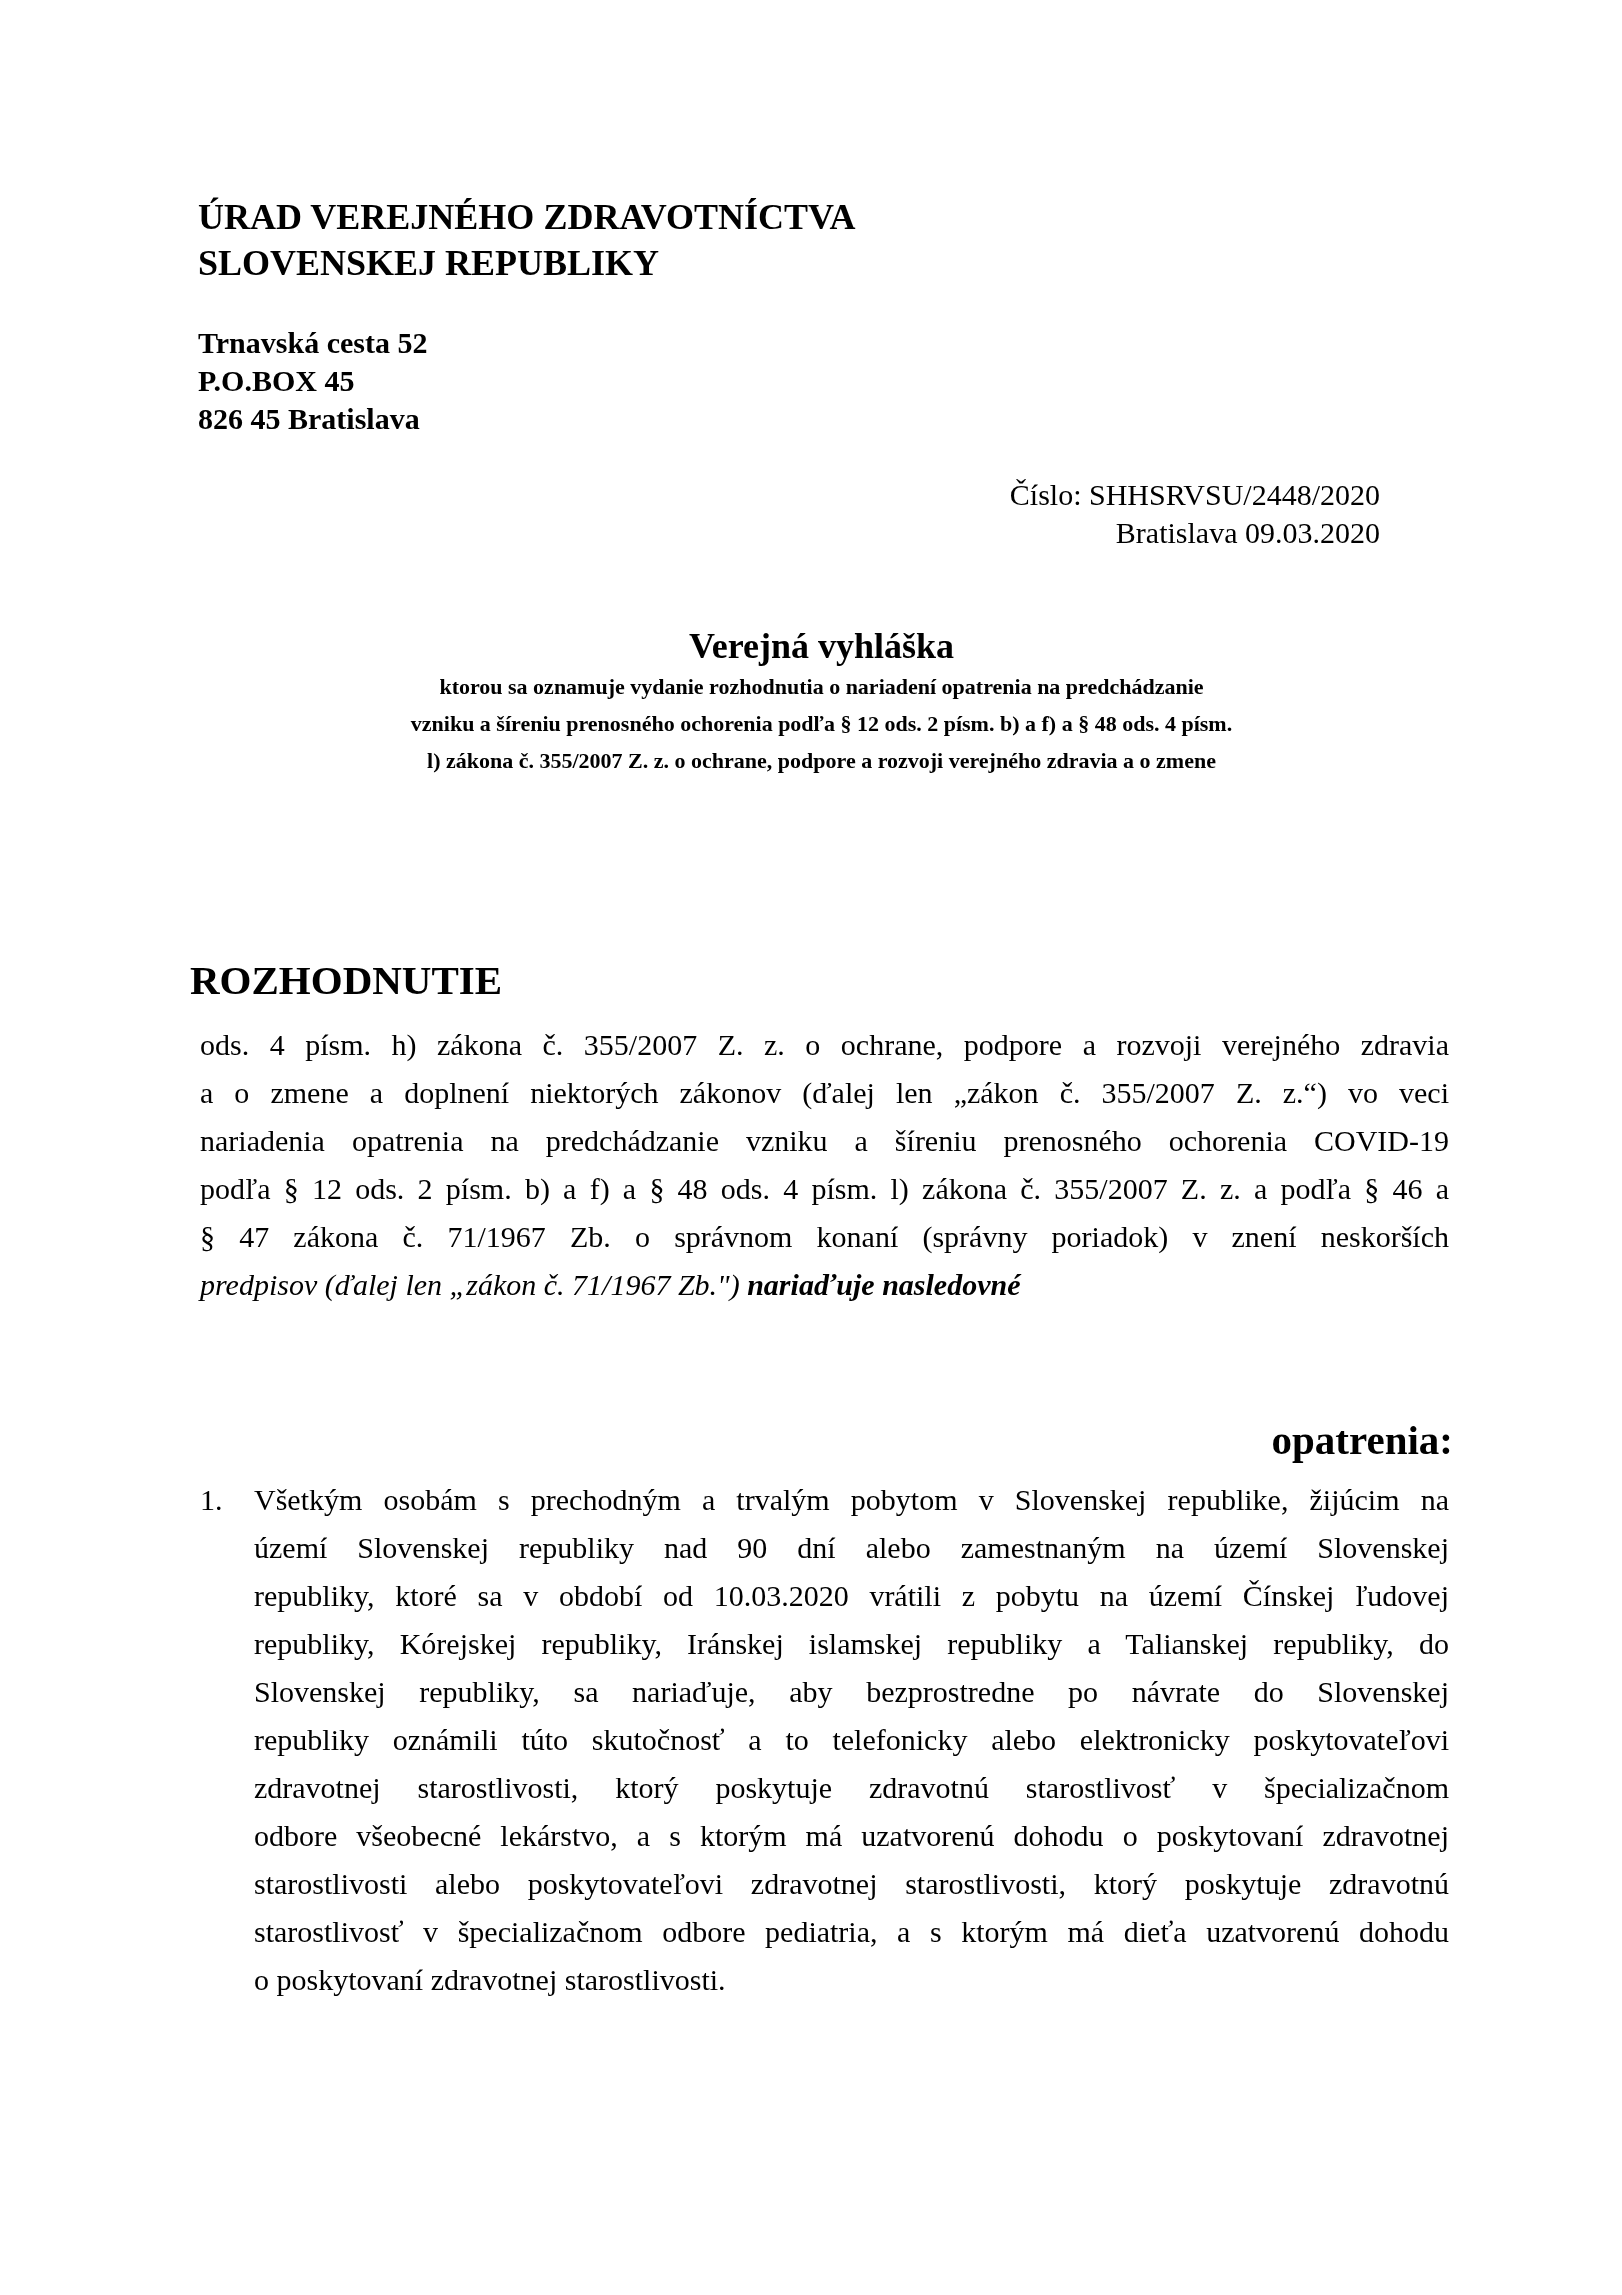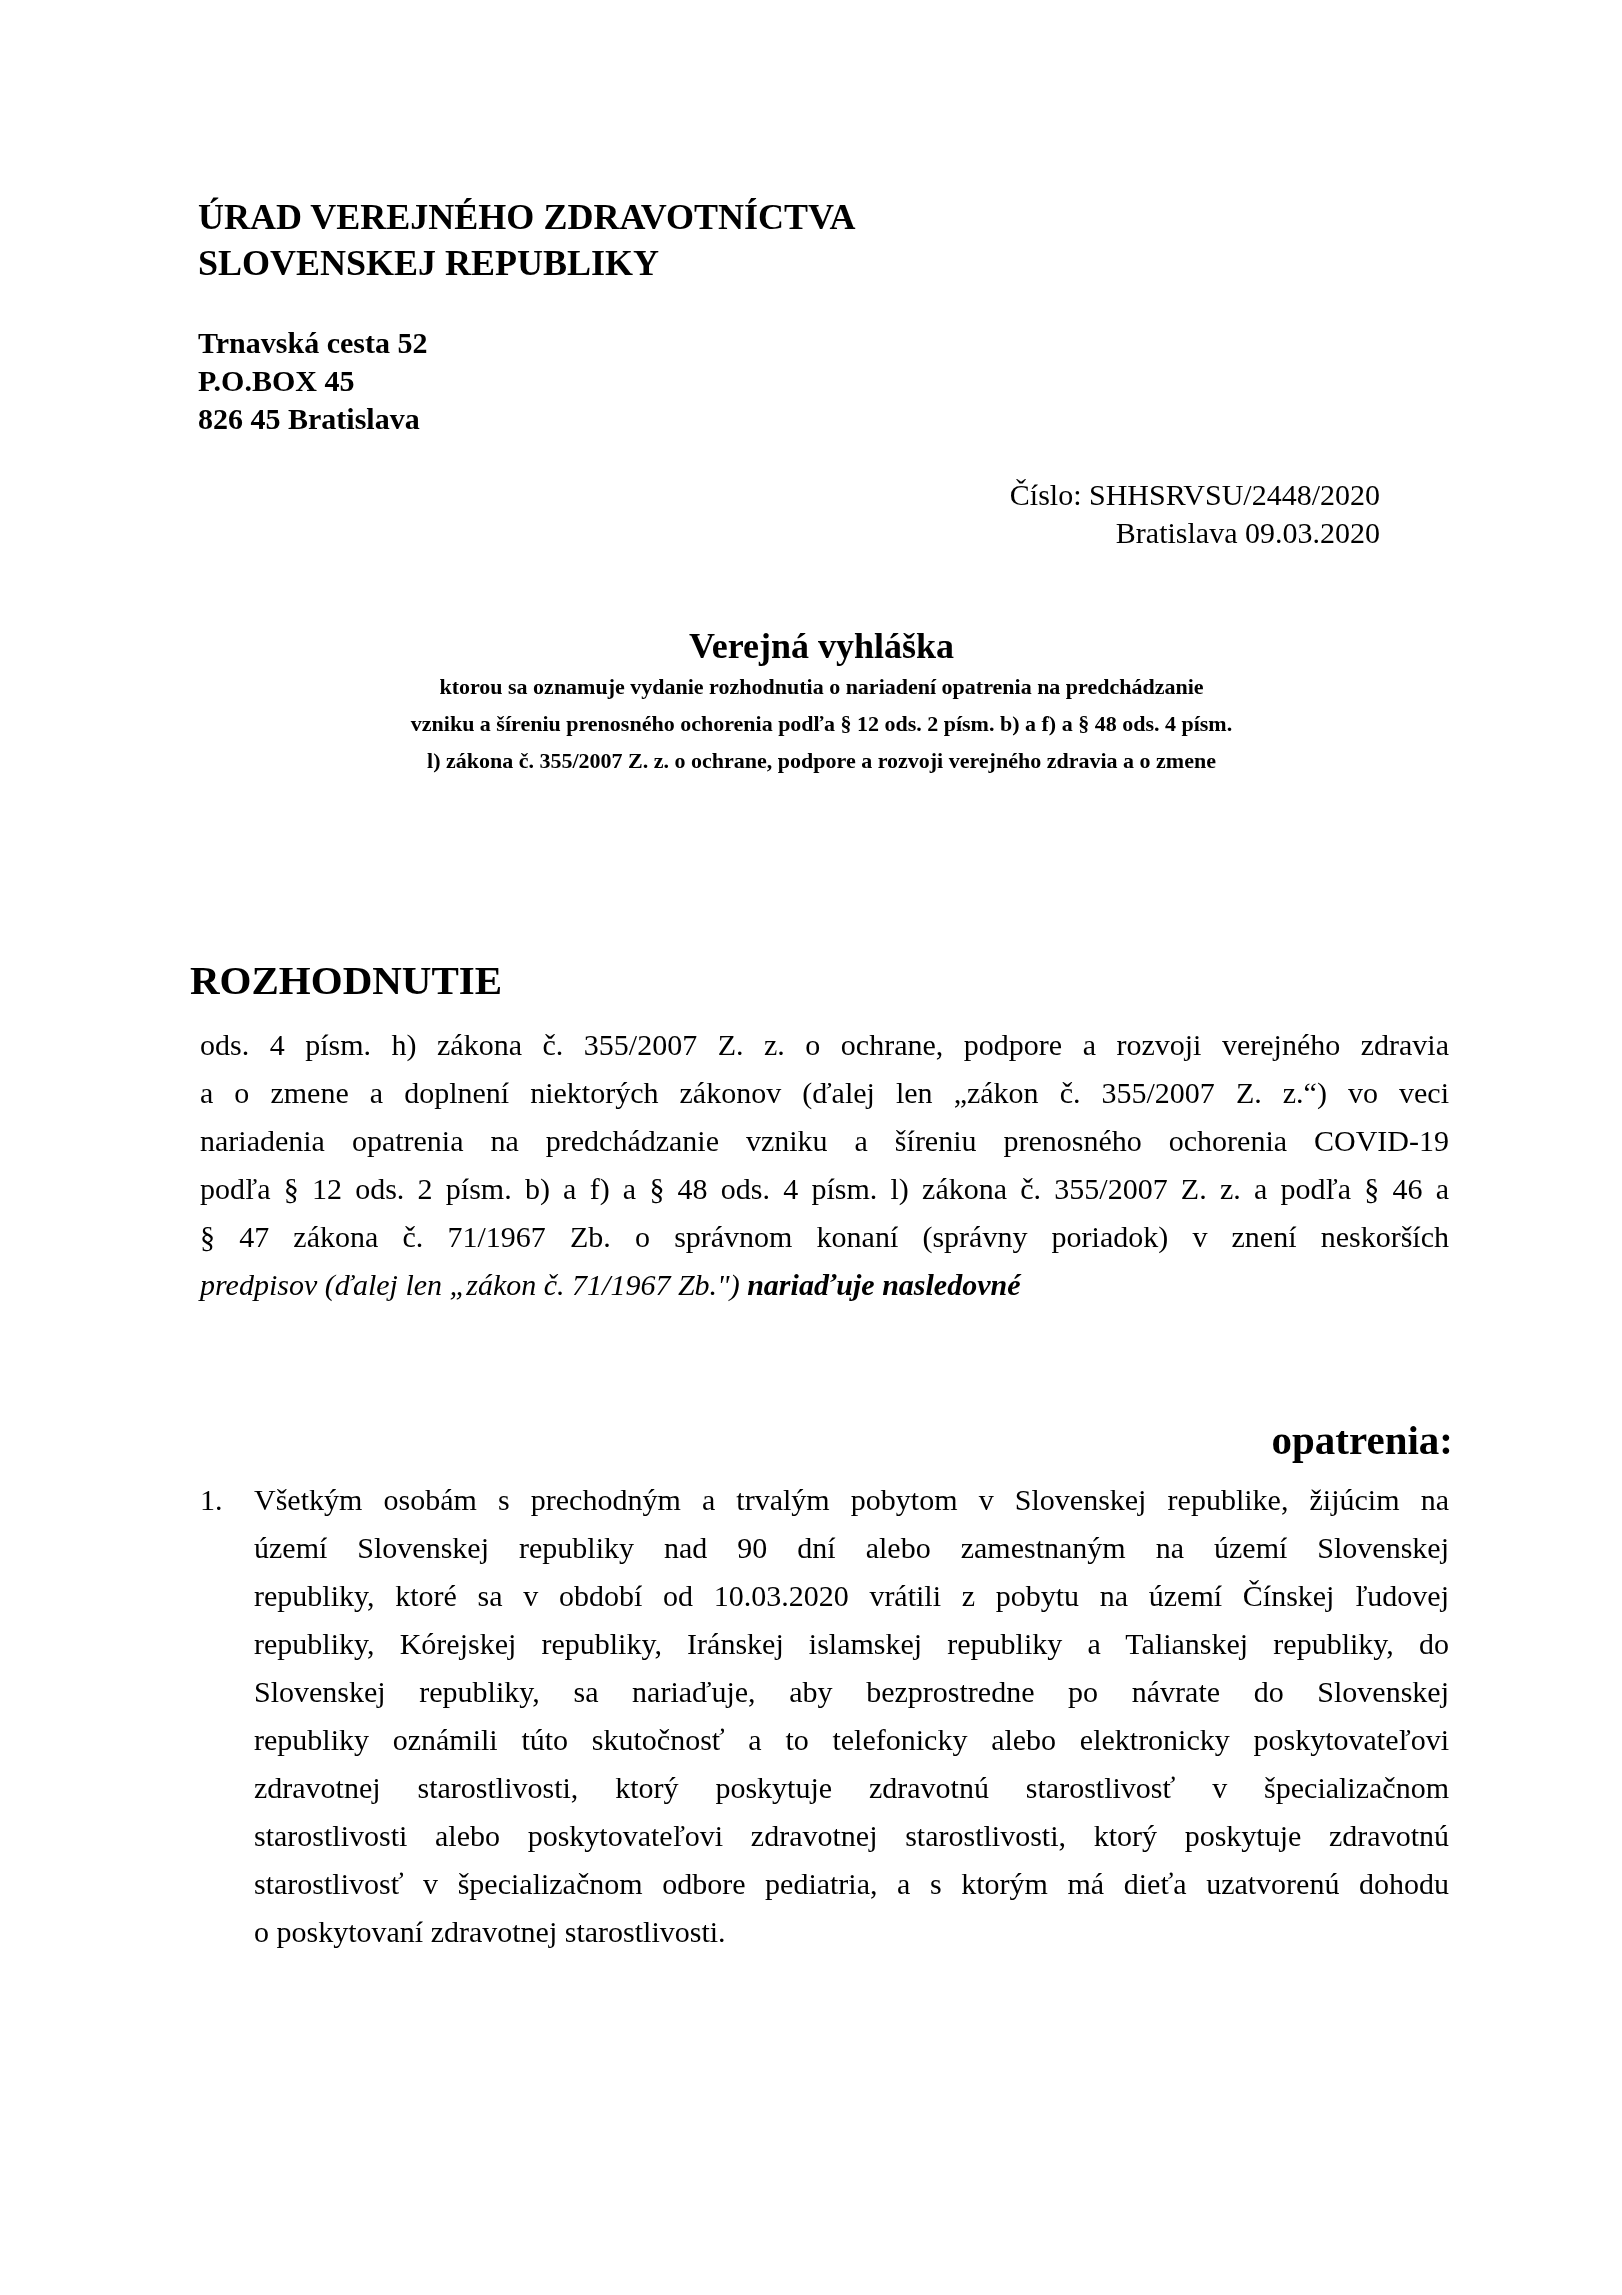--- a/index.html
+++ b/index.html
@@ -186,20 +186,21 @@
     <div class="measure-item">
       <span class="measure-number">1.</span>
       <div class="measure-text">
         <span class="line">Všetkým osobám s prechodným a trvalým pobytom v Slovenskej republike, žijúcim na</span>
         <span class="line">území Slovenskej republiky nad 90 dní alebo zamestnaným na území Slovenskej</span>
         <span class="line">republiky, ktoré sa v období od 10.03.2020 vrátili z pobytu na území Čínskej ľudovej</span>
         <span class="line">republiky, Kórejskej republiky, Iránskej islamskej republiky a Talianskej republiky, do</span>
         <span class="line">Slovenskej republiky, sa nariaďuje, aby bezprostredne po návrate do Slovenskej</span>
         <span class="line">republiky oznámili túto skutočnosť a to telefonicky alebo elektronicky poskytovateľovi</span>
         <span class="line">zdravotnej starostlivosti, ktorý poskytuje zdravotnú starostlivosť v špecializačnom</span>
+        <span class="line">odbore všeobecné lekárstvo, a s ktorým má uzatvorenú dohodu o poskytovaní zdravotnej</span>
         <span class="line">starostlivosti alebo poskytovateľovi zdravotnej starostlivosti, ktorý poskytuje zdravotnú</span>
         <span class="line">starostlivosť v špecializačnom odbore pediatria, a s ktorým má dieťa uzatvorenú dohodu</span>
         <span class="line last">o poskytovaní zdravotnej starostlivosti.</span>
       </div>
     </div>
   </div>
 
 </div>
 
 

